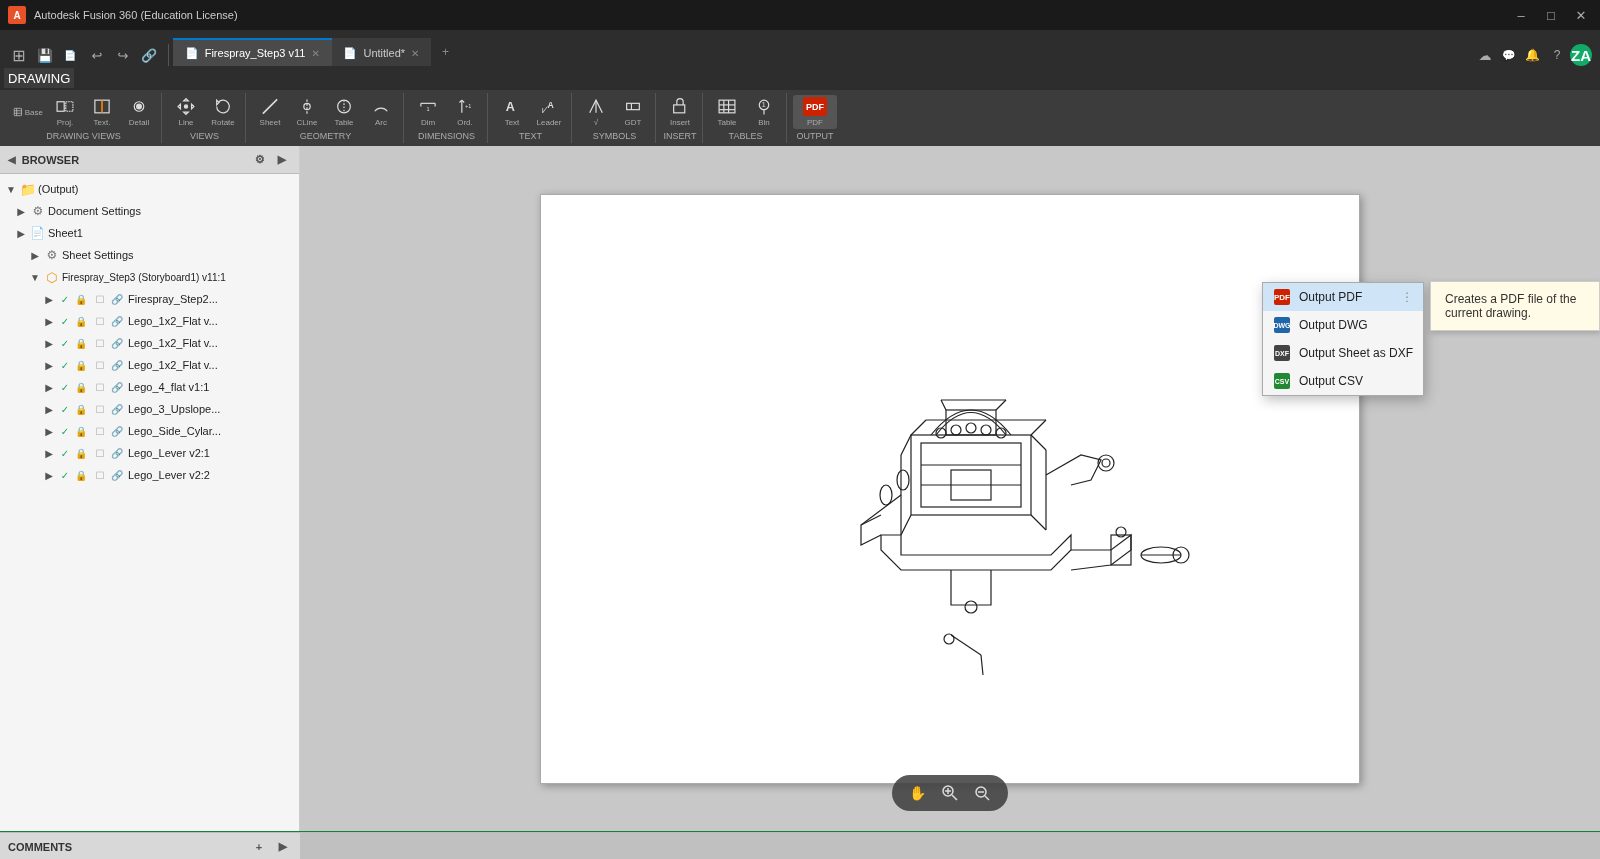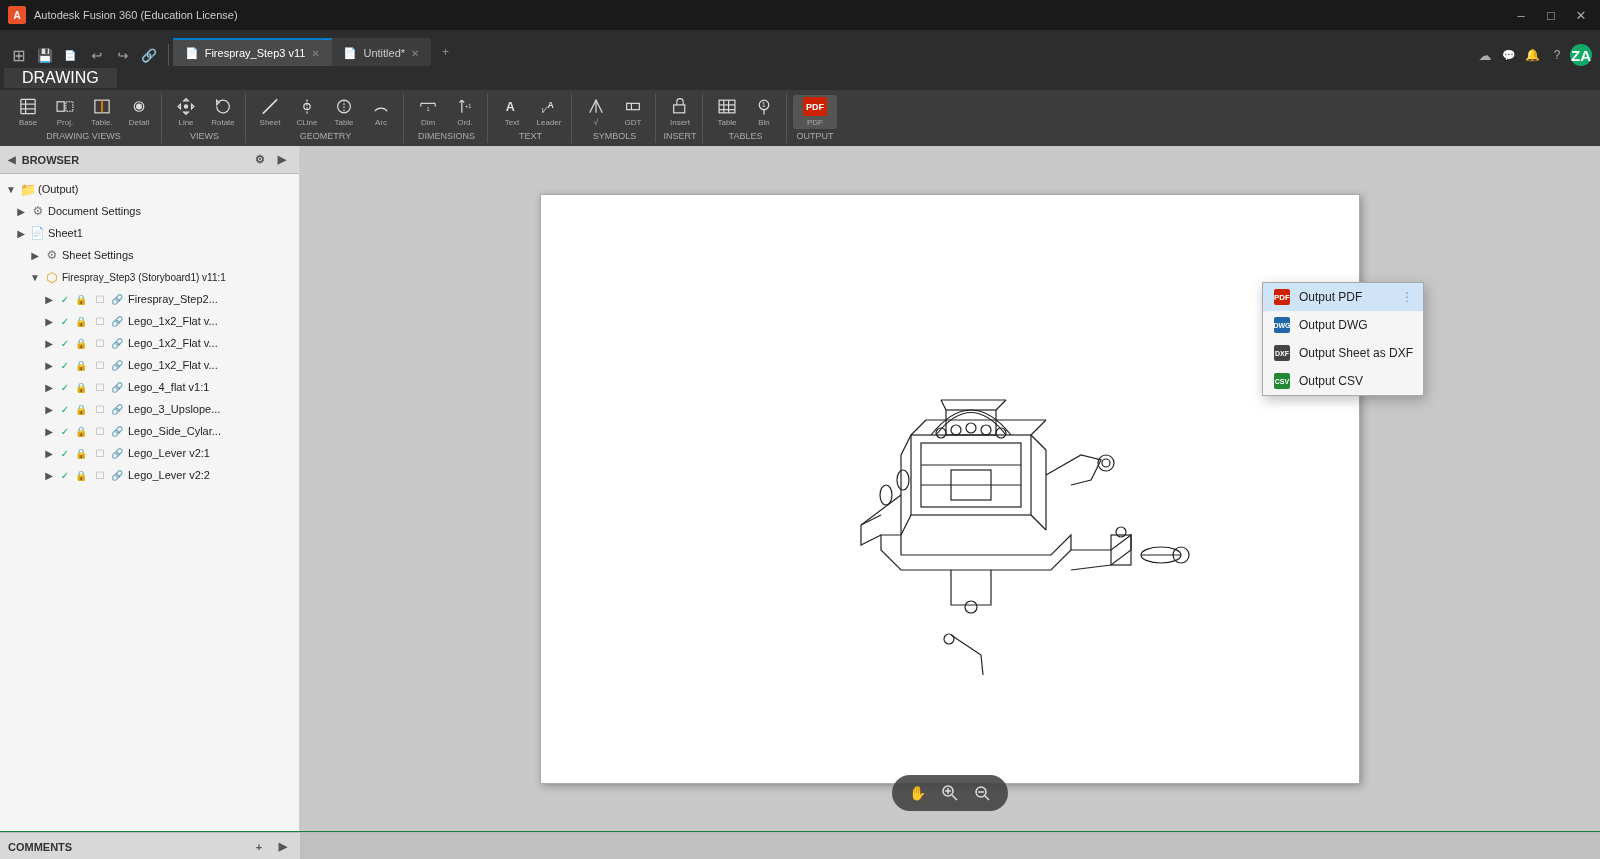--- a/index.html
+++ b/index.html
@@ -50,22 +50,22 @@
     .tab-add-btn { width: 28px; height: 28px; display: flex; align-items: center; justify-content: center; color: #888; cursor: pointer; }
     #toolbar-tabs {
       background: #2d2d2d;
       height: 24px;
       display: flex;
       align-items: center;
       padding: 0 4px;
       gap: 2px;
     }
     .toolbar-tab {
-      padding: 2px 18px;
-      font-size: 16px;
+      padding: 2px 4px;
+      font-size: 13px;
       color: #ccc;
       cursor: pointer;
       height: 20px;
       display: flex;
       align-items: center;
     }
     .toolbar-tab.active { background: #3c3c3c; color: #fff; }
 
     #toolbar {
       height: 56px;
@@ -318,42 +318,42 @@
 
 <div id="toolbar-tabs">
   <div class="toolbar-tab active">DRAWING</div>
 </div>
 
 <div id="toolbar">
 
   <div class="toolbar-group">
     <div class="toolbar-group-items">
 
-      <div style="display:flex;flex-direction:column;cursor:pointer;padding:2px 3px;border-radius:3px;" class="tb-btn">
+      <div style="display:flex;flex-direction:row;cursor:pointer;padding:2px 3px;border-radius:3px;" class="tb-btn">
         <svg viewBox="0 0 24 24" fill="none" stroke="#ddd" stroke-width="1.5">
             <rect x="3" y="3" width="18" height="18" rx="1"></rect>
             <line x1="3" y1="9" x2="21" y2="9"></line>
             <line x1="3" y1="15" x2="21" y2="15"></line>
             <line x1="9" y1="3" x2="9" y2="21"></line>
           </svg>
         <span class="tb-label">Base</span>
       </div>
       <div style="display:flex;align-items:center;cursor:pointer;padding:2px 3px;border-radius:3px;" class="tb-btn">
         <svg viewBox="0 0 24 24" fill="none" stroke="#ddd" stroke-width="1.5">
             <rect x="2" y="6" width="9" height="12"></rect>
             <rect x="13" y="6" width="9" height="12" stroke-dasharray="2 1"></rect>
           </svg>
         <span class="tb-label">Proj.</span>
       </div>
       <div style="display:flex;flex-direction:column;align-items:center;cursor:pointer;padding:2px 3px;border-radius:3px;" class="tb-btn">
         <svg viewBox="0 0 24 24" fill="none" stroke="#ddd" stroke-width="1.5">
             <rect x="3" y="4" width="18" height="16"></rect>
             <line x1="12" y1="4" x2="12" y2="20" stroke="#f80" stroke-width="2"></line>
           </svg>
-        <span class="tb-label">Table.</span>
+        <span class="tb-label">Text.</span>
       </div>
       <div style="display:flex;flex-direction:column;align-items:center;cursor:pointer;padding:2px 3px;border-radius:3px;" class="tb-btn">
         <svg viewBox="0 0 24 24" fill="none" stroke="#ddd" stroke-width="1.5">
             <circle cx="12" cy="12" r="6"></circle>
             <circle cx="12" cy="12" r="3" fill="#ddd"></circle>
           </svg>
         <span class="tb-label">Detail</span>
       </div>
     </div>
     <div class="toolbar-group-label">DRAWING VIEWS</div>
@@ -751,20 +751,23 @@
         <span>Output Sheet as DXF</span>
       </div>
       <div class="dropdown-item">
         <div class="dropdown-item-icon">
           <div class="icon-csv">CSV</div>
         </div>
         <span>Output CSV</span>
       </div>
     </div>
 
+    <div id="tooltip">
+      <span>Creates a PDF file of the current drawing.</span>
+    </div>
 
   </div>
 </div>
 
 <div style="display:flex;background:#d8d8d8;border-top:1px solid #15803d;">
   <div id="comments-panel" style="width:300px;">
     <span>COMMENTS</span>
     <span style="flex:1"></span>
     <div class="comments-icon-btn">+</div>
     <div class="comments-icon-btn">▶</div>

